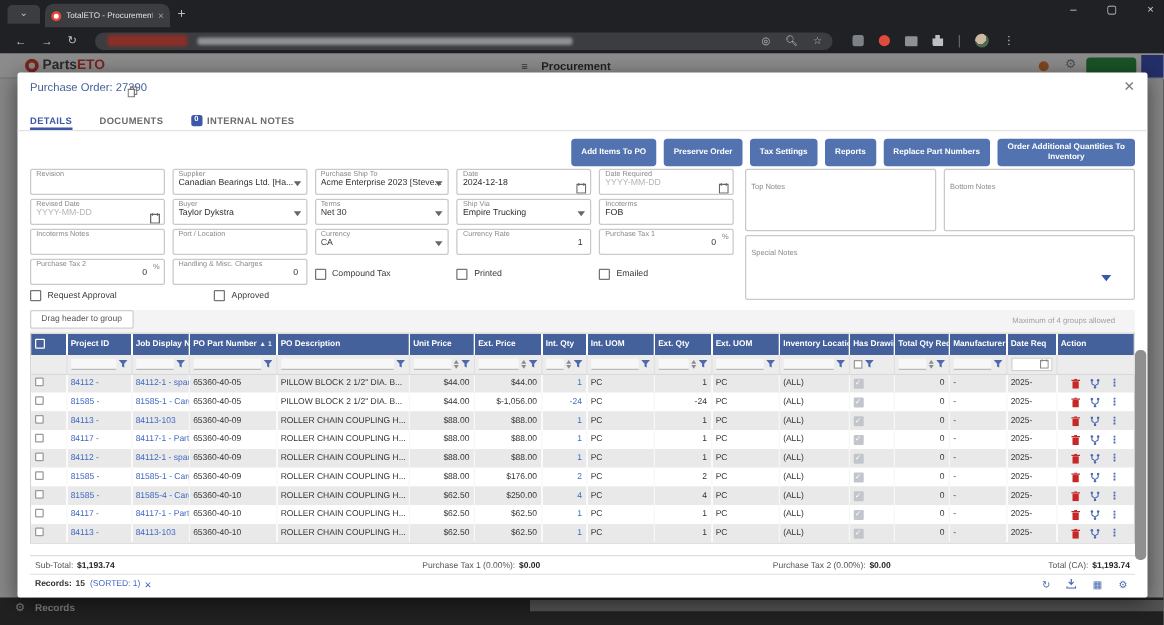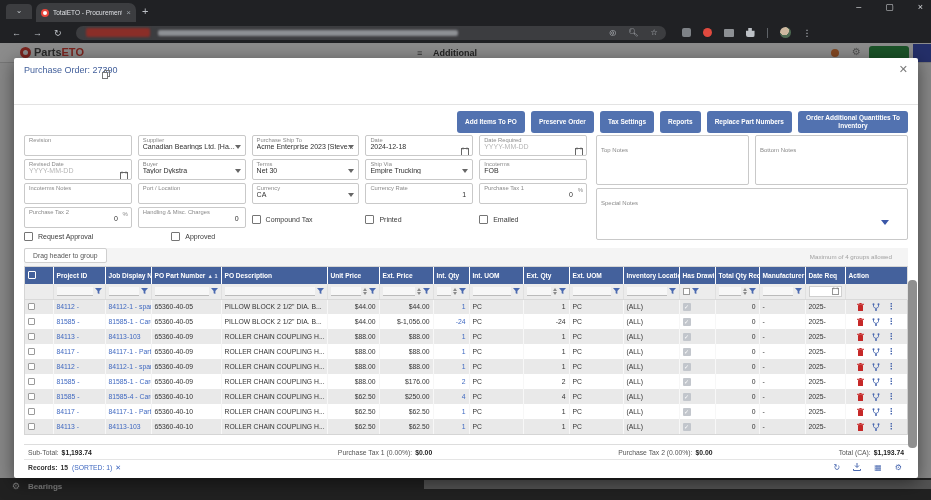--- a/index.html
+++ b/index.html
@@ -170,43 +170,55 @@
       <span class="avatar"></span>
       <span class="kebab">⋮</span>
     </div>
   </div>
 
   <div class="app">
     <div class="app-header">
       <span class="logo-mark"></span>
       <span class="app-logo"><span class="logo-total">Parts</span><span class="logo-eto">ETO</span></span>
       <span class="hamburger">≡</span>
-      <span class="app-nav">Additional</span>
+      <span class="app-nav">Procurement</span>
       <span class="hdr-dot"></span>
       <span class="hdr-gear">⚙</span>
       <span class="hdr-green"></span>
       <span class="hdr-blue"></span>
     </div>
     <div class="app-bottom">
       <span class="lighter"></span>
       <span class="settings-gear">⚙</span>
-      <span class="settings-item">Bearings</span>
+      <span class="settings-item">Records</span>
     </div>
     <div class="overlay"></div>
 
     <div class="modal">
       <span class="po-title">Purchase Order: 27390</span>
       <span class="copy-ic">
         <svg width="8" height="9" viewBox="0 0 8 9">
             <rect x="2.5" y="0.5" width="5" height="6" fill="none" stroke="#777" stroke-width="1"></rect>
             <rect x="0.5" y="2.5" width="5" height="6" fill="#fff" stroke="#777" stroke-width="1"></rect>
           </svg>
       </span>
       <span class="modal-close">✕</span>
 
+      <div class="tabs">
+        <span class="mtab active">
+            <span>DETAILS</span>
+          </span>
+        <span class="mtab">
+            <span>DOCUMENTS</span>
+          </span>
+        <span class="mtab">
+            <span class="badge">0</span>
+            <span>INTERNAL NOTES</span>
+          </span>
+      </div>
       <div class="tabs-rule"></div>
 
       <div class="btnrow">
         <button class="bbtn">Add Items To PO</button>
         <button class="bbtn">Preserve Order</button>
         <button class="bbtn">Tax Settings</button>
         <button class="bbtn">Reports</button>
         <button class="bbtn">Replace Part Numbers</button>
         <button class="bbtn">Order Additional Quantities To Inventory</button>
       </div>

